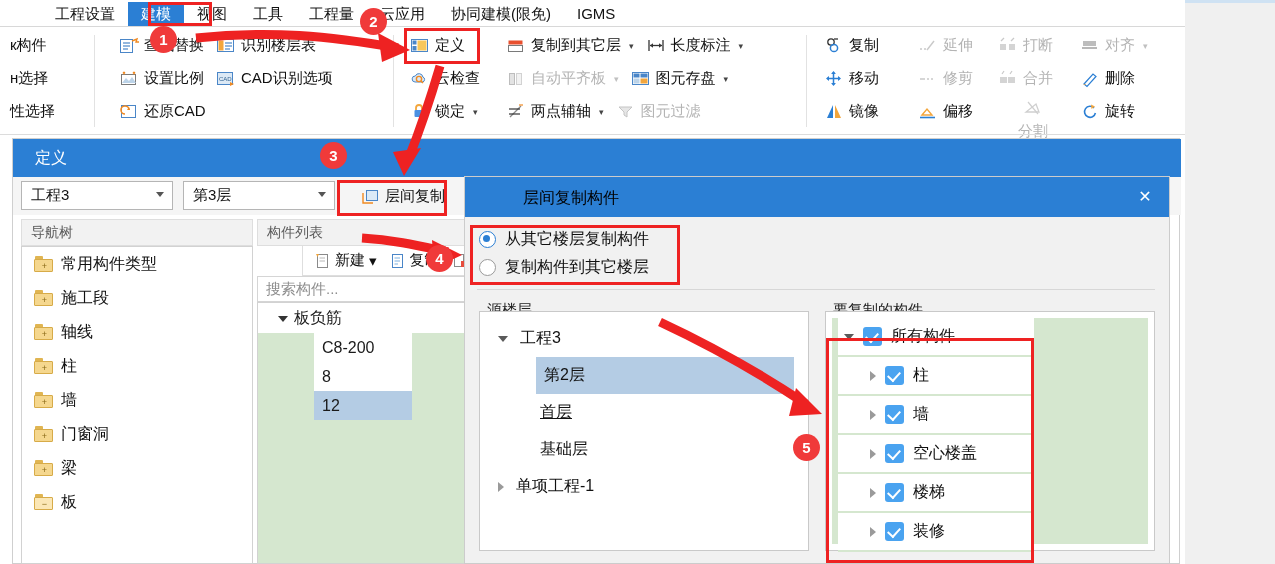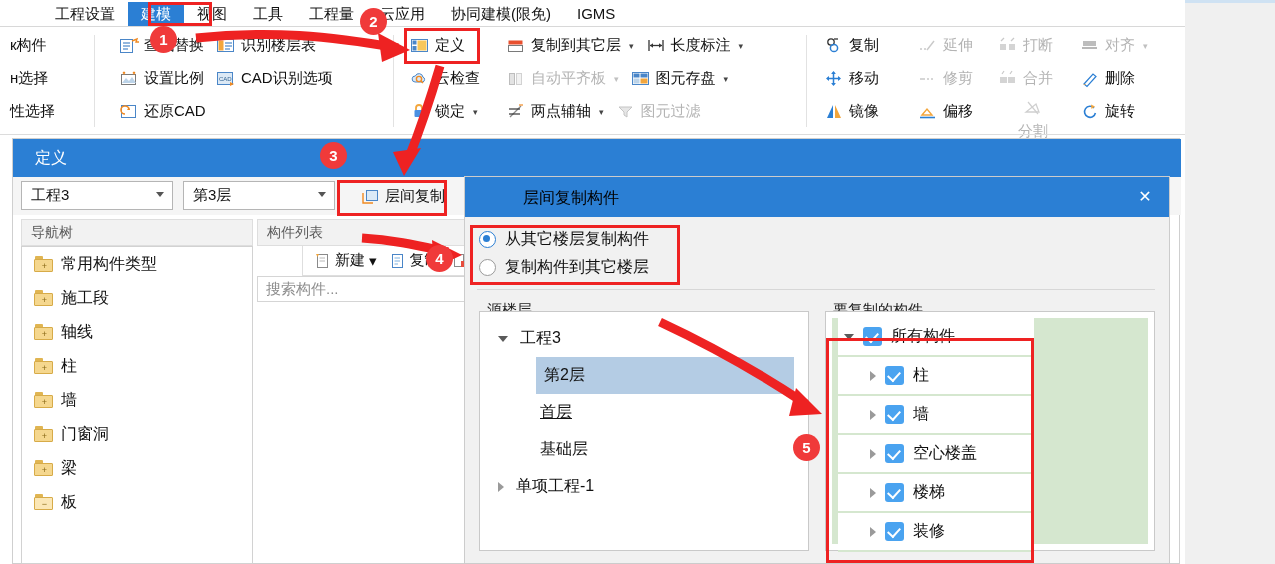--- a/index.html
+++ b/index.html
@@ -574,20 +574,38 @@
           <svg width="17" height="17" viewBox="0 0 17 17">
               <rect x="2.5" y="2.5" width="9" height="12" fill="#fff" stroke="#8a8a8a"></rect>
               <rect x="9" y="9" width="6" height="6" fill="#e74c3c"></rect>
             </svg>
         </span>
       </div>
     </div>
     <div class="searchbox" style="left:244px;top:137px;width:216px;">
       <span>搜索构件...</span>
     </div>
+    <div class="greenlist" style="left:244px;top:163px;width:216px;height:262px;">
+      <div id="clist-rows">
+          <div class="gtop"></div>
+          <div class="grow white" style="left: 14px; top: 1px; width: 110px; padding-left: 6px;">
+            <span class="tri"></span>
+            <span>板负筋</span>
+          </div>
+          <div class="grow white" style="left: 56px; top: 30px; width: 90px; padding-left: 8px;">
+            <span>C8-200</span>
+          </div>
+          <div class="grow white" style="left: 56px; top: 59px; width: 90px; padding-left: 8px;">
+            <span>8</span>
+          </div>
+          <div class="grow sel" style="left: 56px; top: 88px; width: 90px; padding-left: 8px;">
+            <span>12</span>
+          </div>
+        </div>
+    </div>
 
   </div>
 
   <div class="fcdlg">
     <div class="fctitle">
       <span class="t">层间复制构件</span>
       <span class="fcclose">✕</span>
     </div>
 
     <div class="radios">

